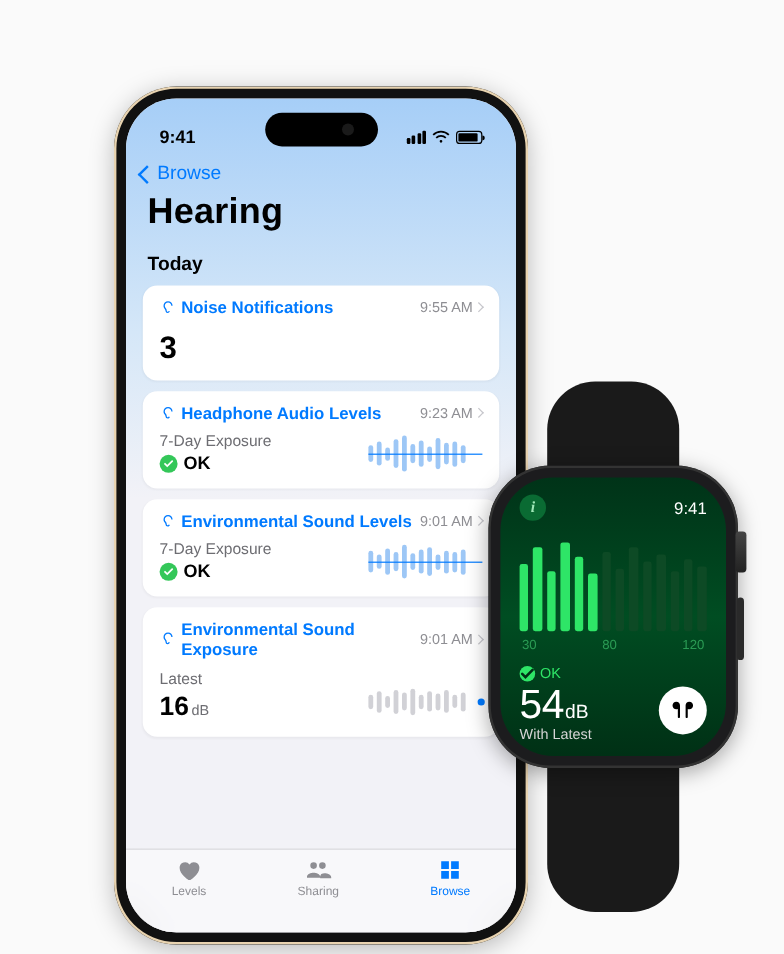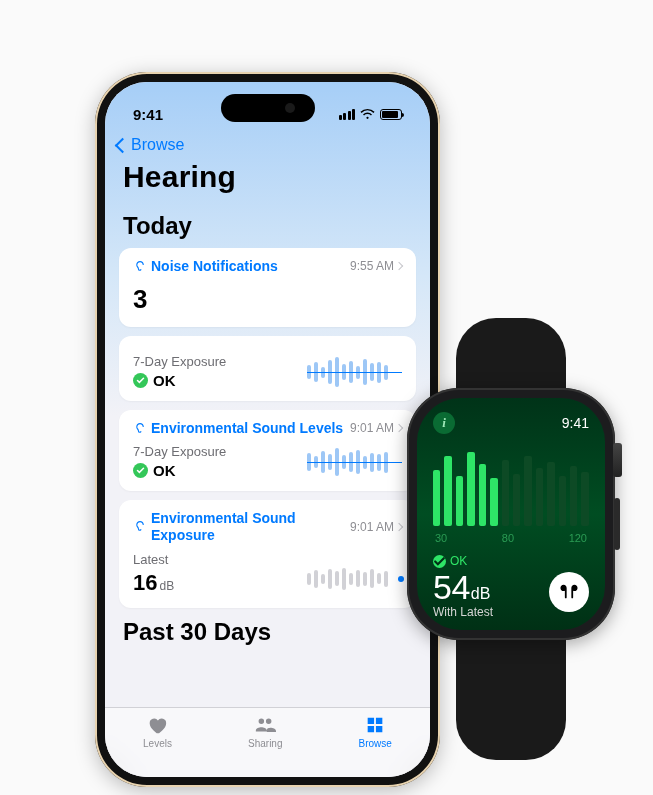--- a/index.html
+++ b/index.html
@@ -43,21 +43,21 @@
   .bat::after{content:'';position:absolute;right:-3px;top:3px;width:2px;height:4px;background:#000;border-radius:0 2px 2px 0;}
 
   .content {
     position:absolute; inset:0; padding-top:50px;
     background: linear-gradient(180deg, #a6cef7 0%, #d5e7f8 28%, #f2f2f7 48%);
     overflow:hidden;
   }
   .back-row { display:flex; align-items:center; gap:3px; padding:4px 12px 6px; color:#007aff; font-size:16px; }
   .chev{width:11px;height:11px;border-left:2.2px solid #007aff;border-bottom:2.2px solid #007aff;transform:rotate(45deg);}
   .title { font-size:30px; font-weight:700; padding:0 18px 8px; letter-spacing:.2px; }
-  .section-h { font-size:24px; font-weight:700; padding:10px 18px 8px; }
+  .section-h { font-size:16px; font-weight:700; padding:10px 18px 8px; }
 
   .cards { padding:0 14px; display:flex; flex-direction:column; gap:9px; }
   .card { background:#fff; border-radius:12px; padding:10px 14px 12px; box-shadow:0 1px 2px rgba(0,0,0,.04); }
   .card-head { display:flex; justify-content:space-between; align-items:center; }
   .card-title { display:flex; align-items:center; gap:5px; color:#007aff; font-size:14px; font-weight:600; }
   .ear{width:13px;height:13px;flex-shrink:0}
   .card-time { color:#8e8e93; font-size:12px; display:flex; align-items:center; gap:2px;}
   .time-chev{width:6px;height:6px;border-right:1.6px solid #c7c7cc;border-top:1.6px solid #c7c7cc;transform:rotate(45deg);}
   .big-num{font-size:26px;font-weight:600;padding-top:10px;}
   .subrow{display:flex;justify-content:space-between;align-items:flex-end;padding-top:8px;}
@@ -152,20 +152,32 @@
             </div>
             <div class="card-time">
                 <span>9:55 AM</span>
                 <span class="time-chev"></span>
               </div>
           </div>
           <div class="big-num">3</div>
         </div>
 
         <div class="card">
+          <div class="card-head">
+            <div class="card-title">
+              <svg class="ear" viewBox="0 0 24 24">
+                  <path fill="#007aff" d="M13 2c-4 0-7 3-7 7 0 2 .8 3.3 1.5 4.3S9 15 9 16.5A3.5 3.5 0 0012.5 20c1.9 0 3-1.5 3.3-2.6l-1.9-.6c-.1.4-.5 1.2-1.4 1.2-.8 0-1.5-.7-1.5-1.5 0-2.2-1-3.4-1.7-4.3S8 10.3 8 9c0-2.8 2.2-5 5-5s5 2.2 5 5h2c0-4-3-7-7-7z"></path>
+                </svg>
+              <span>Headphone Audio Levels</span>
+            </div>
+            <div class="card-time">
+                <span>9:23 AM</span>
+                <span class="time-chev"></span>
+              </div>
+          </div>
           <div class="subrow">
             <div class="subcol">
               <span class="sublabel">7-Day Exposure</span>
               <div class="okrow">
                 <span class="okbadge">
                     <svg viewBox="0 0 12 12">
                       <path d="M2 6l2.5 2.5L10 3" stroke="#fff" stroke-width="2" fill="none" stroke-linecap="round"></path>
                     </svg>
                   </span>
                 <span class="oktxt">OK</span>
@@ -271,21 +283,20 @@
                   <span style="height:19px"></span>
                   <span style="height:11px"></span>
                   <span style="height:16px"></span>
                 </div>
               <div class="dot"></div>
             </div>
           </div>
         </div>
       </div>
 
-      <div class="section-h">Past 30 Days</div>
     </div>
 
     <div class="tabbar">
       <div class="tab">
         <svg viewBox="0 0 24 24">
             <path fill="currentColor" d="M12 21s-8-5-8-11a5 5 0 019-3 5 5 0 019 3c0 6-8 11-8 11z"></path>
           </svg>
         <span>Levels</span>
       </div>
       <div class="tab">

